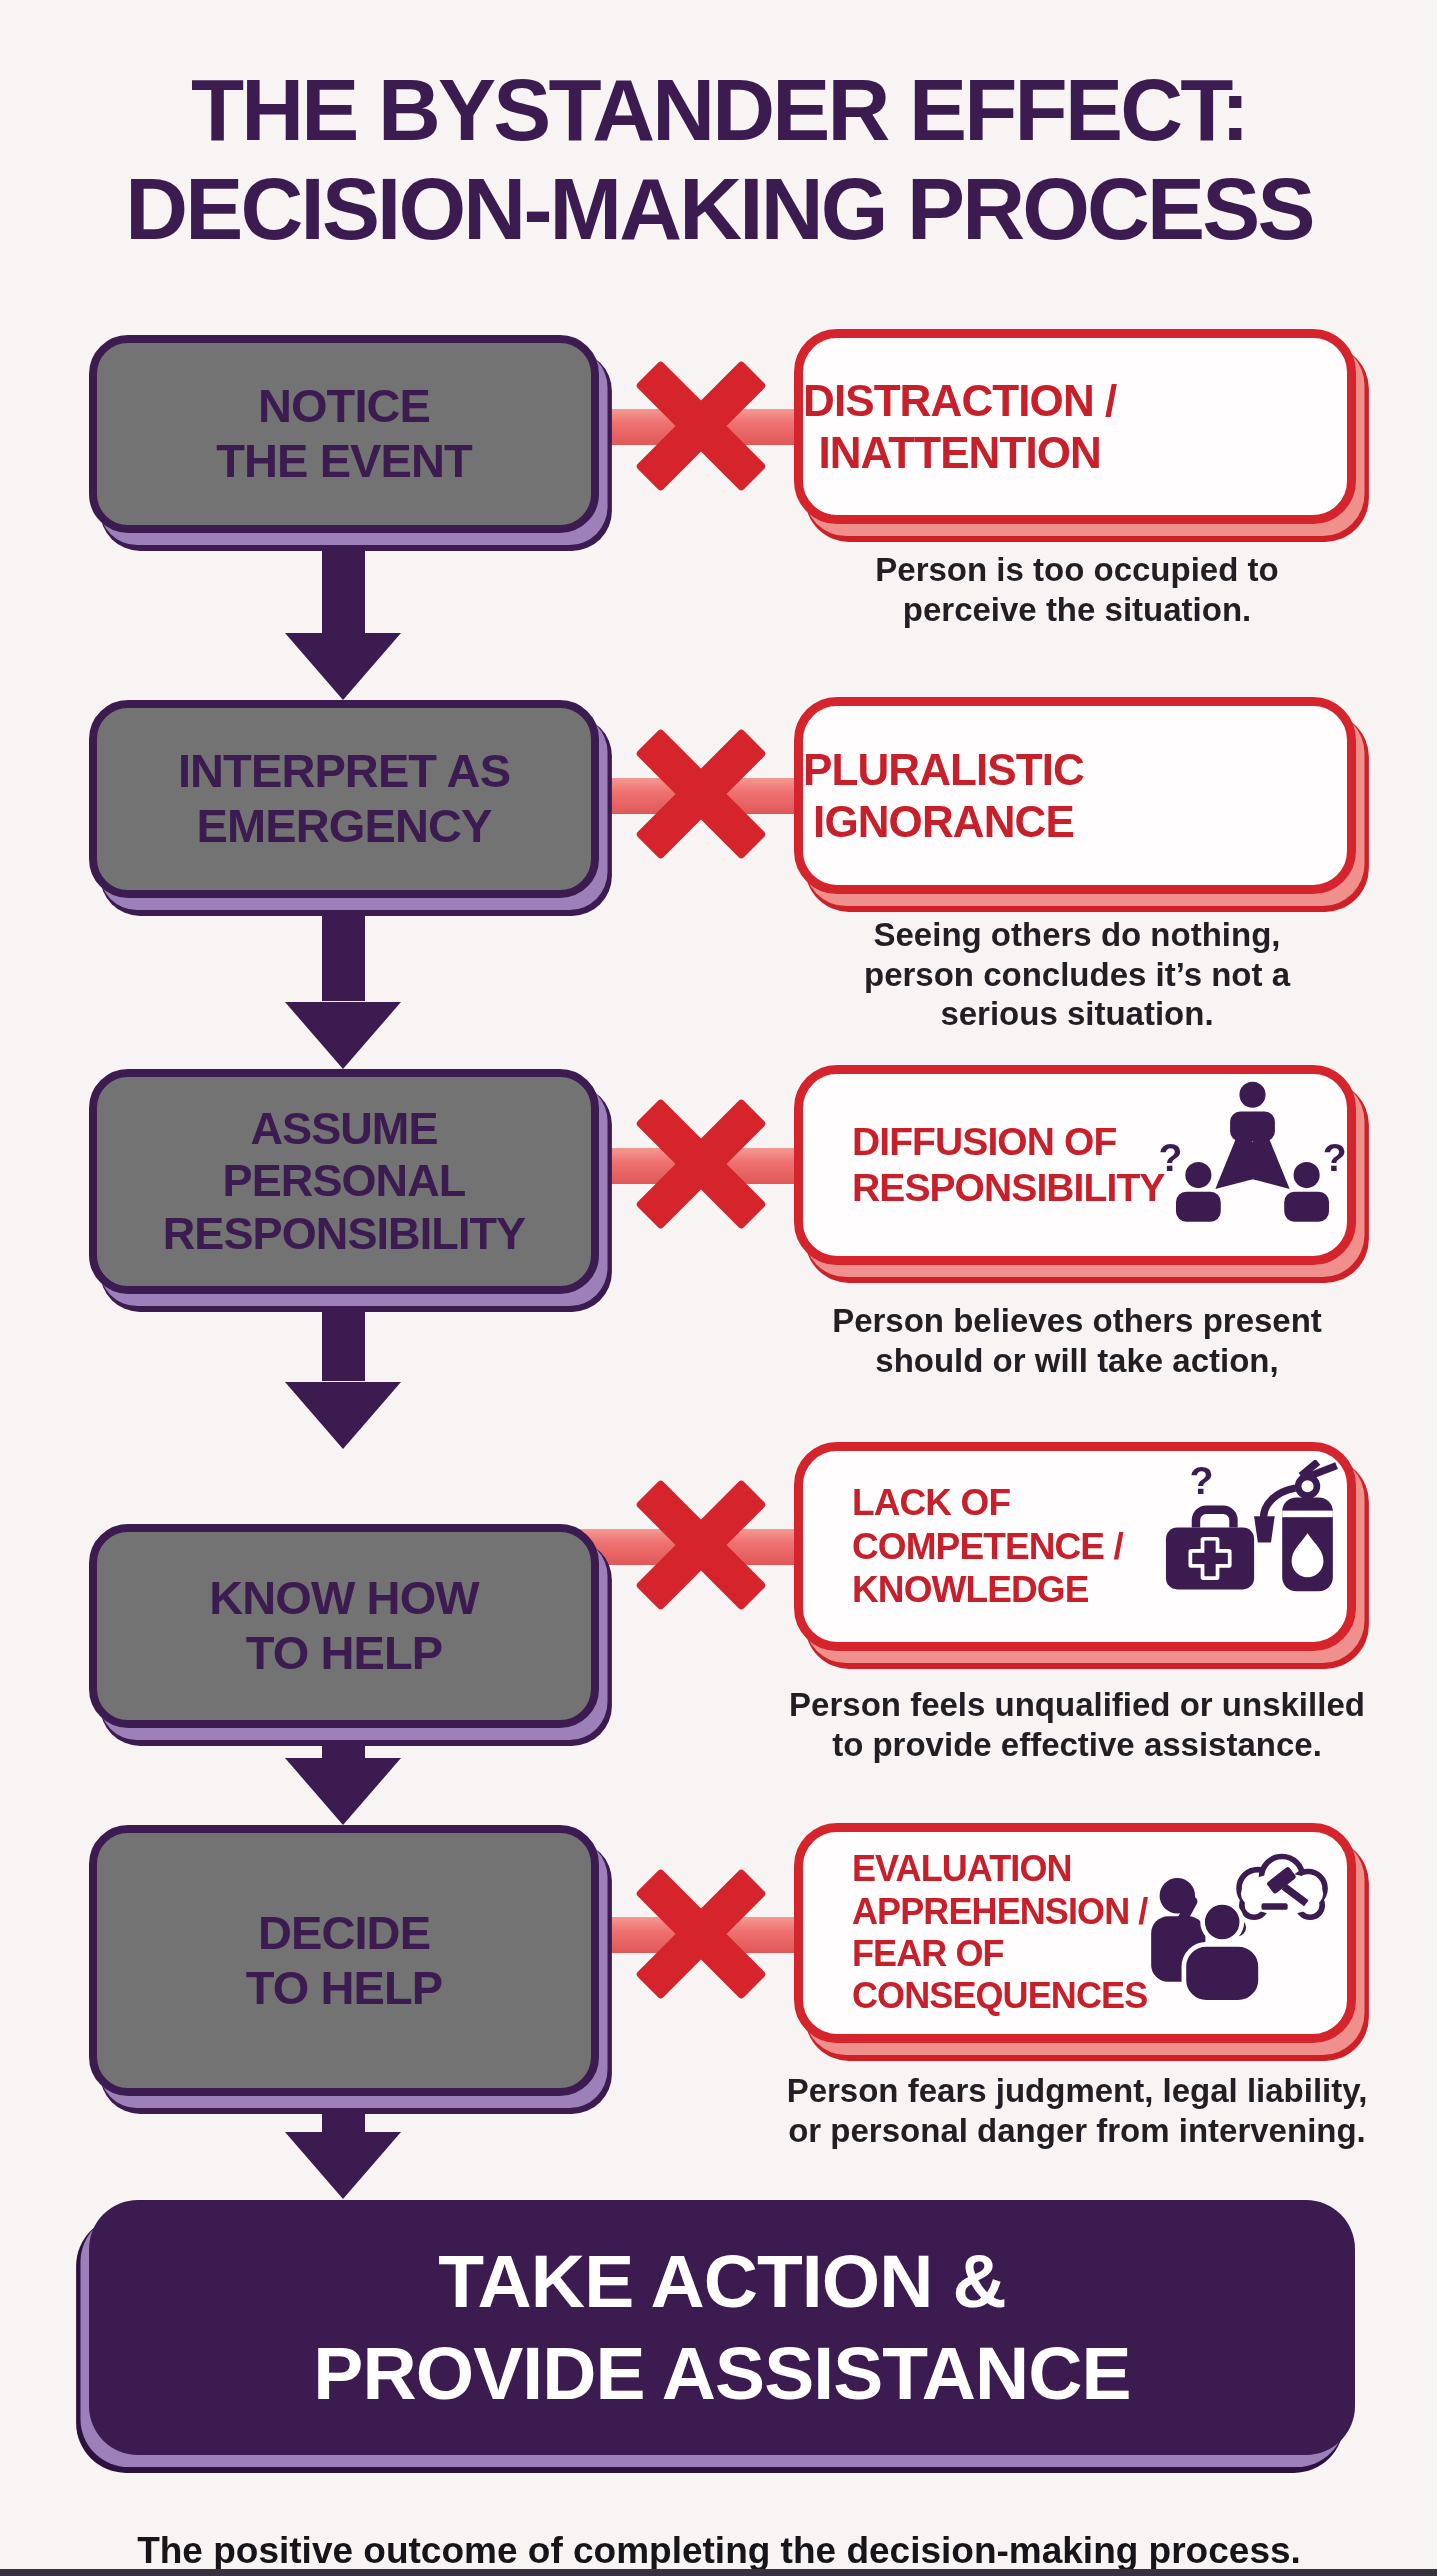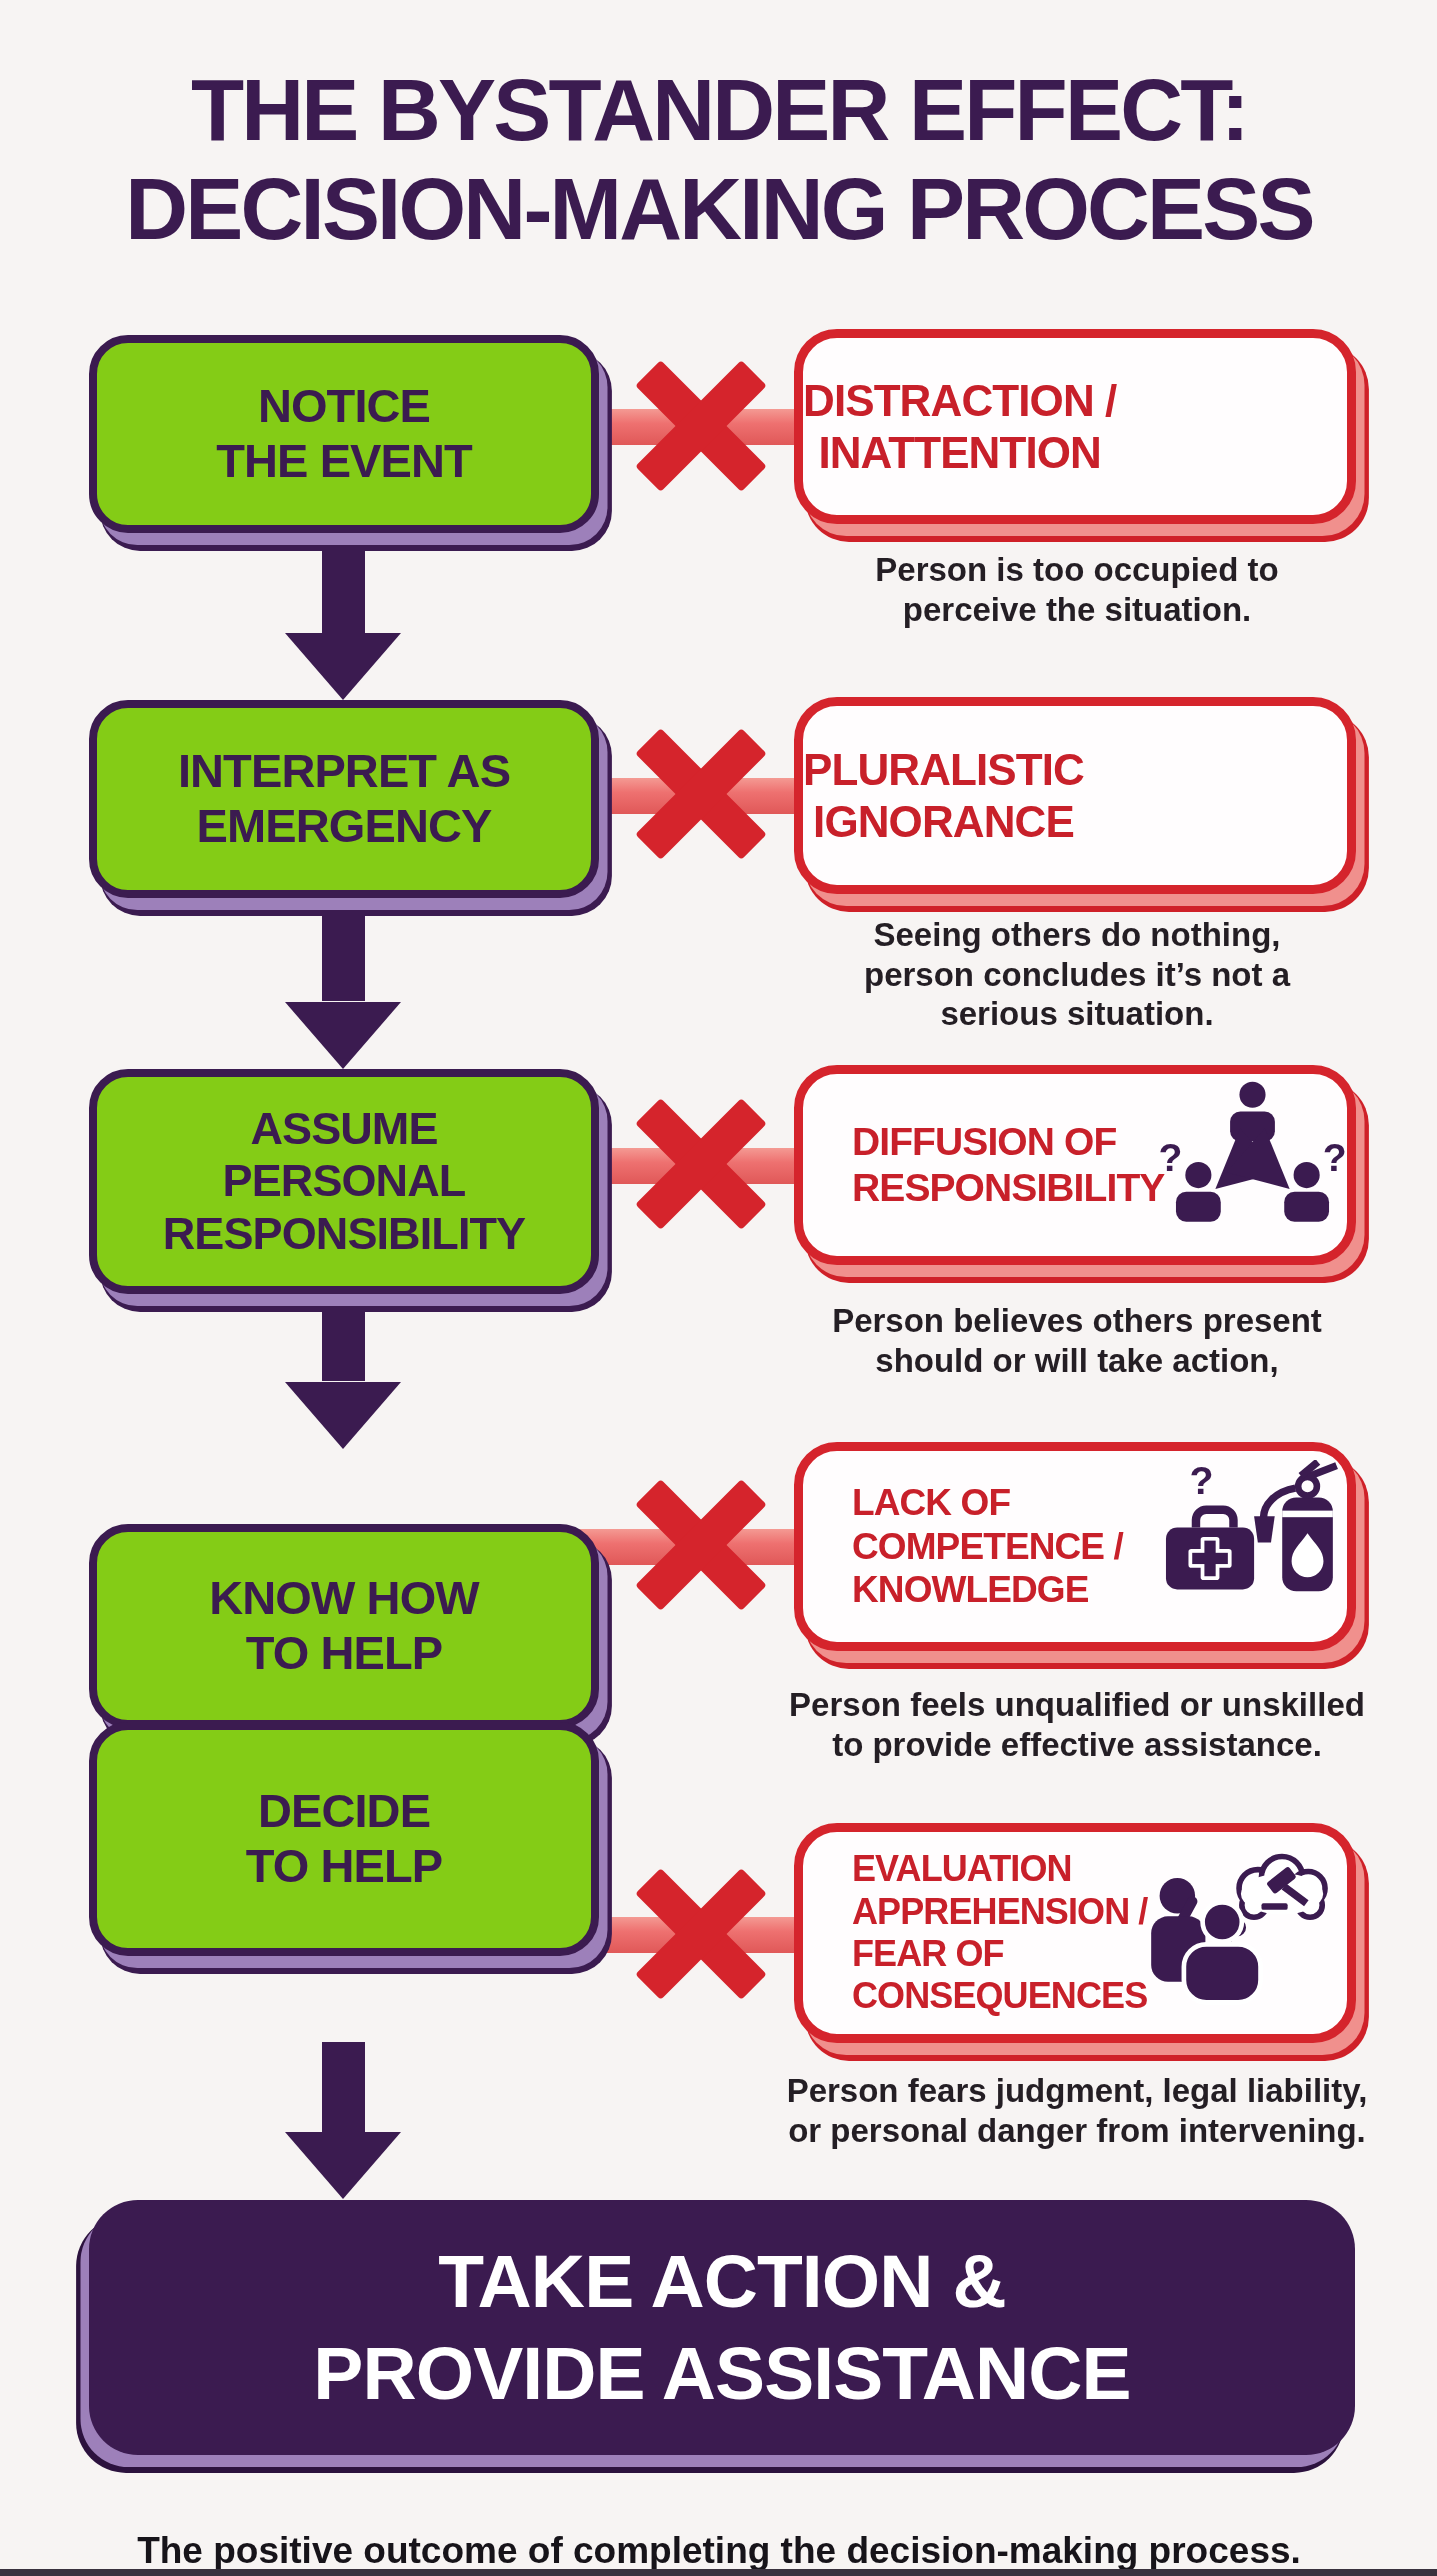--- a/index.html
+++ b/index.html
@@ -1,21 +1,21 @@
 <!DOCTYPE html>
 <html style="font-size:15px"><head>
 <meta charset="utf-8">
 <style>
   html,body{margin:0;padding:0;background:#fff;}
   .canvas{position:relative;width:1438px;height:2576px;background:#f7f4f3;overflow:hidden;
           font-family:"Liberation Sans",sans-serif;}
   .title{position:absolute;top:60px;left:0;width:100%;text-align:center;color:#3b1b50;
          font-weight:800;font-size:87px;line-height:1.14;letter-spacing:-2.8px;}
   
-  .pbox{position:absolute;left:89px;width:510px;box-sizing:border-box;background:#84cc16;
+  .pbox{position:absolute;left:89px;width:510px;box-sizing:border-box;background:#737373;
         border:8.4px solid #3b1b50;border-radius:39px;
         box-shadow:9.4px 13px 0 -0.9px #9d80ba,12px 17px 0 0.9px #3b1b50;
         display:flex;align-items:center;justify-content:center;text-align:center;z-index:3;}
   .pbox .t{font-weight:800;font-size:47px;line-height:1.16;color:#3b1b50;letter-spacing:-0.9px;}
   .pbox .t.small{font-size:45px;}
   
   .rbox{position:absolute;left:794px;width:562px;box-sizing:border-box;background:#fffdfe;
         border:9.4px solid #d5242c;border-radius:43px;
         box-shadow:9.4px 13px 0 -0.9px #f0908d,12px 17px 0 0.9px #cf2028;
         display:flex;align-items:center;z-index:3;}
@@ -187,21 +187,21 @@
     <path d="M146 17 L164 2" stroke="#3b1b50" stroke-width="8" fill="none"></path>
   </svg>
   <div class="cap" style="top:1685px">
     <div>Person feels unqualified or unskilled</div>
     <div>to provide effective assistance.</div>
   </div>
   <div class="stem" style="top:1659px;height:99px"></div>
   <div class="head" style="top:1758px"></div>
 
   <div class="band" style="top:1917px"></div>
-  <div class="pbox" style="top:1722px;height:234px">
+  <div class="pbox" style="top:1825px;height:271px">
     <div class="t">
       <div>DECIDE</div>
       <div>TO HELP</div>
     </div>
   </div>
   <div class="xmark" style="top:1879px">
       <i class="a"></i>
       <i class="b"></i>
     </div>
   <div class="rbox withicon" style="top:1823px;height:220px">

